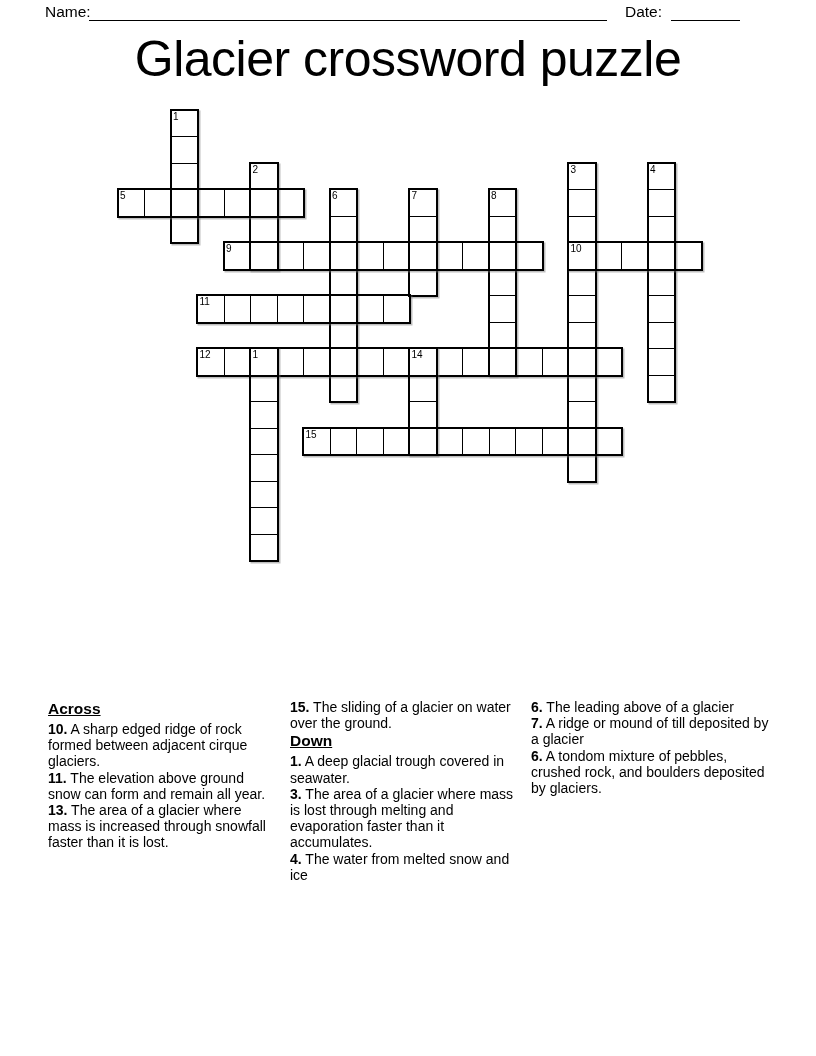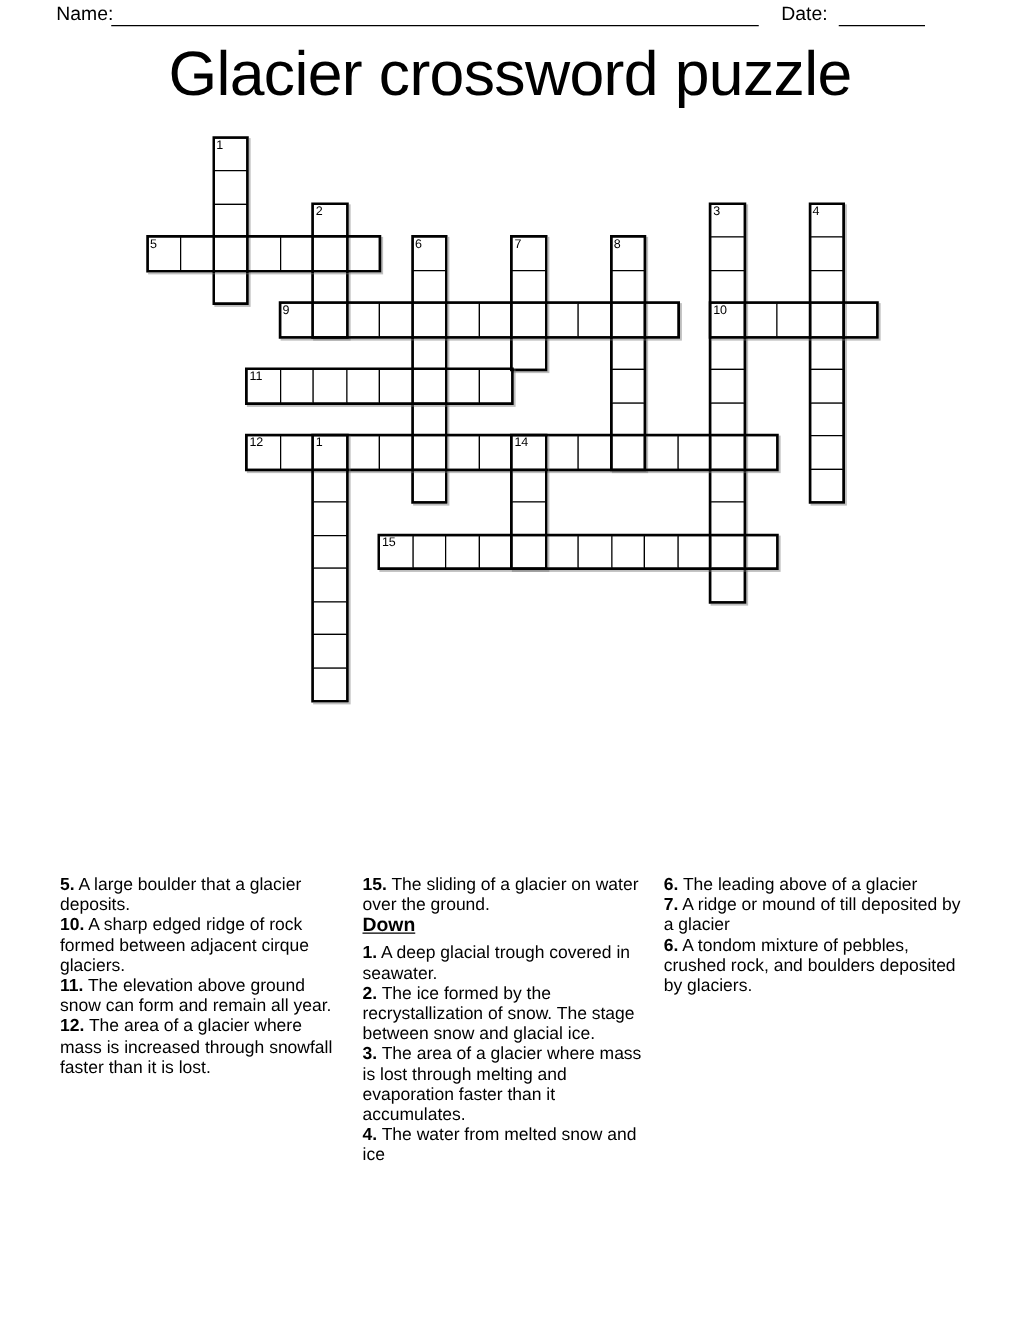--- a/index.html
+++ b/index.html
@@ -191,30 +191,29 @@
       <span class="num" style="left: 199.5px; top: 350px;">12</span>
       <div class="word" style="left: 249px; top: 347px; width: 29.9px; height: 215.4px;"></div>
       <span class="num" style="left: 252.5px; top: 350px;">1</span>
       <div class="word" style="left: 408px; top: 347px; width: 29.9px; height: 109.4px;"></div>
       <span class="num" style="left: 411.5px; top: 350px;">14</span>
       <div class="word" style="left: 302px; top: 426.5px; width: 321.4px; height: 29.9px;"></div>
       <span class="num" style="left: 305.5px; top: 429.5px;">15</span>
     </div>
 
   <div class="clue-col clue-col-1">
-      <div class="clue"><span class="cnum">5.</span><span> A large boulder that a glacier deposits.</span></div>
+      <div class="clue-header">Across</div>
       <div class="clue"><span class="cnum">10.</span><span> A sharp edged ridge of rock formed between adjacent cirque glaciers.</span></div>
       <div class="clue"><span class="cnum">11.</span><span> The elevation above ground snow can form and remain all year.</span></div>
-      <div class="clue"><span class="cnum">12.</span><span> The area of a glacier where mass is increased through snowfall faster than it is lost.</span></div>
+      <div class="clue"><span class="cnum">13.</span><span> The area of a glacier where mass is increased through snowfall faster than it is lost.</span></div>
     </div>
   <div class="clue-col clue-col-2">
       <div class="clue"><span class="cnum">15.</span><span> The sliding of a glacier on water over the ground.</span></div>
       <div class="clue-header">Down</div>
       <div class="clue"><span class="cnum">1.</span><span> A deep glacial trough covered in seawater.</span></div>
-      <div class="clue"><span class="cnum">2.</span><span> The ice formed by the recrystallization of snow. The stage between snow and glacial ice.</span></div>
       <div class="clue"><span class="cnum">3.</span><span> The area of a glacier where mass is lost through melting and evaporation faster than it accumulates.</span></div>
       <div class="clue"><span class="cnum">4.</span><span> The water from melted snow and ice</span></div>
     </div>
   <div class="clue-col clue-col-3">
       <div class="clue"><span class="cnum">6.</span><span> The leading above of a glacier</span></div>
       <div class="clue"><span class="cnum">7.</span><span> A ridge or mound of till deposited by a glacier</span></div>
       <div class="clue"><span class="cnum">6.</span><span> A tondom mixture of pebbles, crushed rock, and boulders deposited by glaciers.</span></div>
     </div>
 
 </div>

